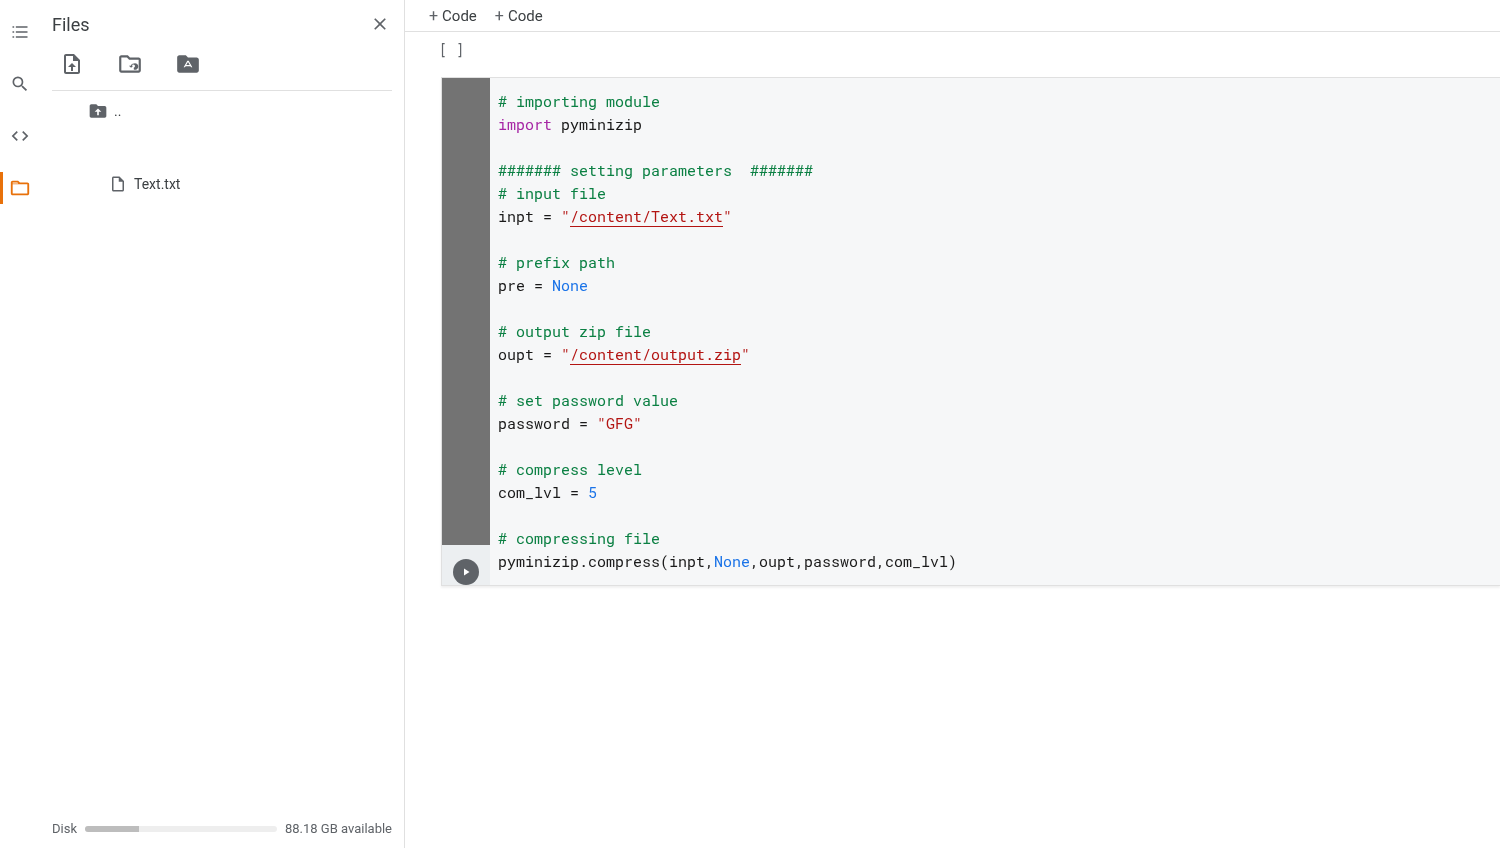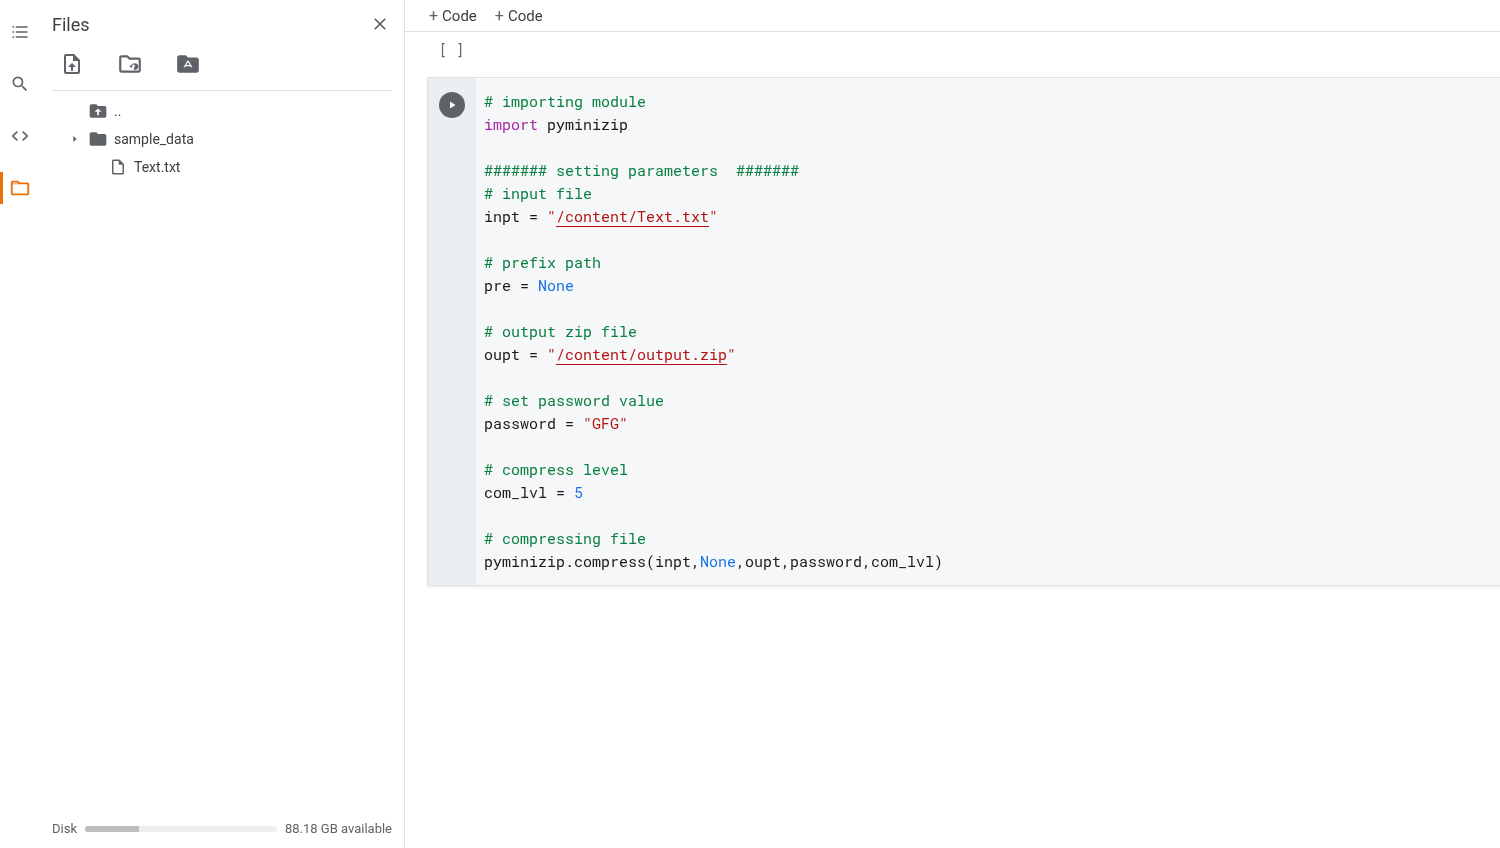--- a/index.html
+++ b/index.html
@@ -106,21 +106,21 @@
   }
   .tree-row .expand {
     width: 14px; text-align:center; color:#5f6368;
   }
   .tree-row .ficon {
     width: 20px; height: 20px;
     display:flex; align-items:center; justify-content:center;
     color:#5f6368;
   }
   .tree-row.indent1 { padding-left: 24px; }
-  .tree-row.indent2 { padding-left: 44px; }
+  .tree-row.indent2 { padding-left: 44px; margin-top: 45px; }
 
   .disk-row {
     position: absolute;
     bottom: 12px;
     left: 12px;
     right: 12px;
     display: flex;
     align-items: center;
     gap: 8px;
     font-size: 13px;
@@ -170,26 +170,27 @@
 
   .cell-stub {
     margin: 4px 0 14px 22px;
     padding: 4px 0 4px 12px;
     font-family: "Roboto Mono", Consolas, monospace;
     font-size: 14px;
     color: #5f6368;
   }
 
   .code-cell {
-    margin-left: 22px;
+    margin-left: 36px;
     display: flex;
     background: #737373;
     border: 1px solid #e0e0e0;
     border-right: none;
     box-shadow: 0 2px 2px rgba(0,0,0,0.06);
+    align-items: flex-end;
   }
   .gutter {
     width: 48px;
     background: #eceff1;
     display: flex;
     align-items: flex-start;
     justify-content: center;
     padding-top: 14px;
   }
   .run-btn {
@@ -283,33 +284,20 @@
     <div class="tree-row indent1">
       <span class="expand"></span>
       <span class="ficon">
         <svg width="20" height="20" viewBox="0 0 24 24">
             <path fill="currentColor" d="M10 4H4c-1.1 0-2 .9-2 2v12c0 1.1.9 2 2 2h16c1.1 0 2-.9 2-2V8c0-1.1-.9-2-2-2h-8l-2-2Z"></path>
             <path fill="#fff" d="M12 9l-4 4h3v4h2v-4h3l-4-4Z"></path>
           </svg>
       </span>
       <span>..</span>
     </div>
-    <div class="tree-row indent1">
-      <span class="expand">
-        <svg width="10" height="10" viewBox="0 0 24 24">
-            <path fill="currentColor" d="M8 5l8 7l-8 7V5Z"></path>
-          </svg>
-      </span>
-      <span class="ficon">
-        <svg width="20" height="20" viewBox="0 0 24 24">
-            <path fill="currentColor" d="M10 4H4c-1.1 0-2 .9-2 2v12c0 1.1.9 2 2 2h16c1.1 0 2-.9 2-2V8c0-1.1-.9-2-2-2h-8l-2-2Z"></path>
-          </svg>
-      </span>
-      <span>sample_data</span>
-    </div>
     <div class="tree-row indent2">
       <span class="expand"></span>
       <span class="ficon">
         <svg width="18" height="18" viewBox="0 0 24 24">
             <path fill="currentColor" d="M14 2H6c-1.1 0-2 .9-2 2v16c0 1.1.9 2 2 2h12c1.1 0 2-.9 2-2V8l-6-6Zm4 18H6V4h7v5h5v11Z"></path>
           </svg>
       </span>
       <span>Text.txt</span>
     </div>
   </div>

